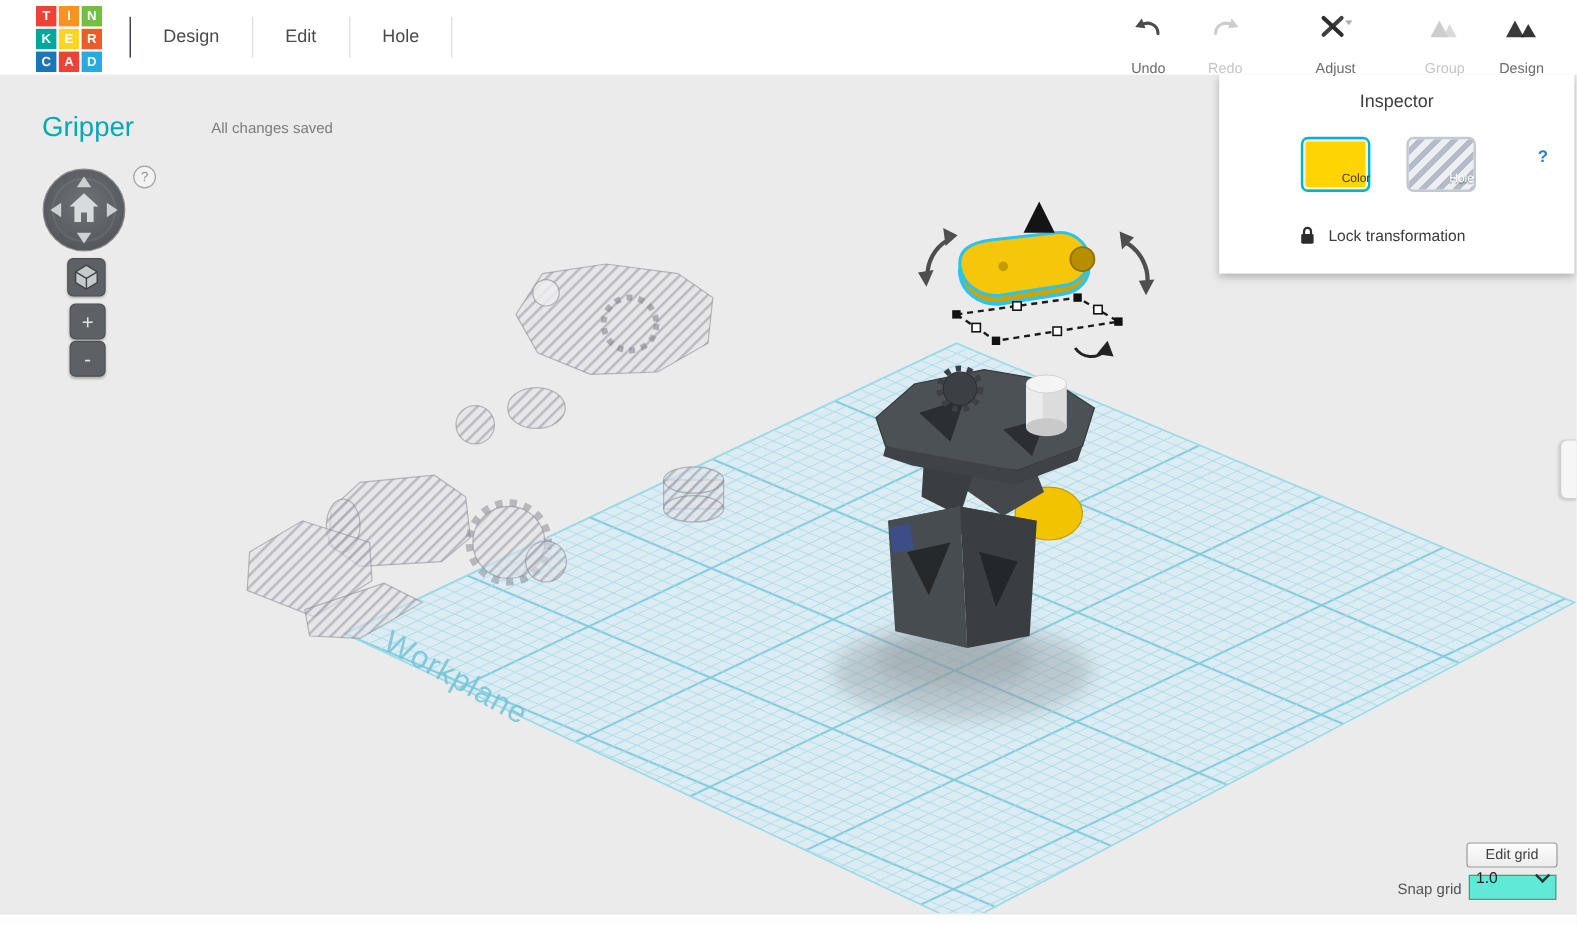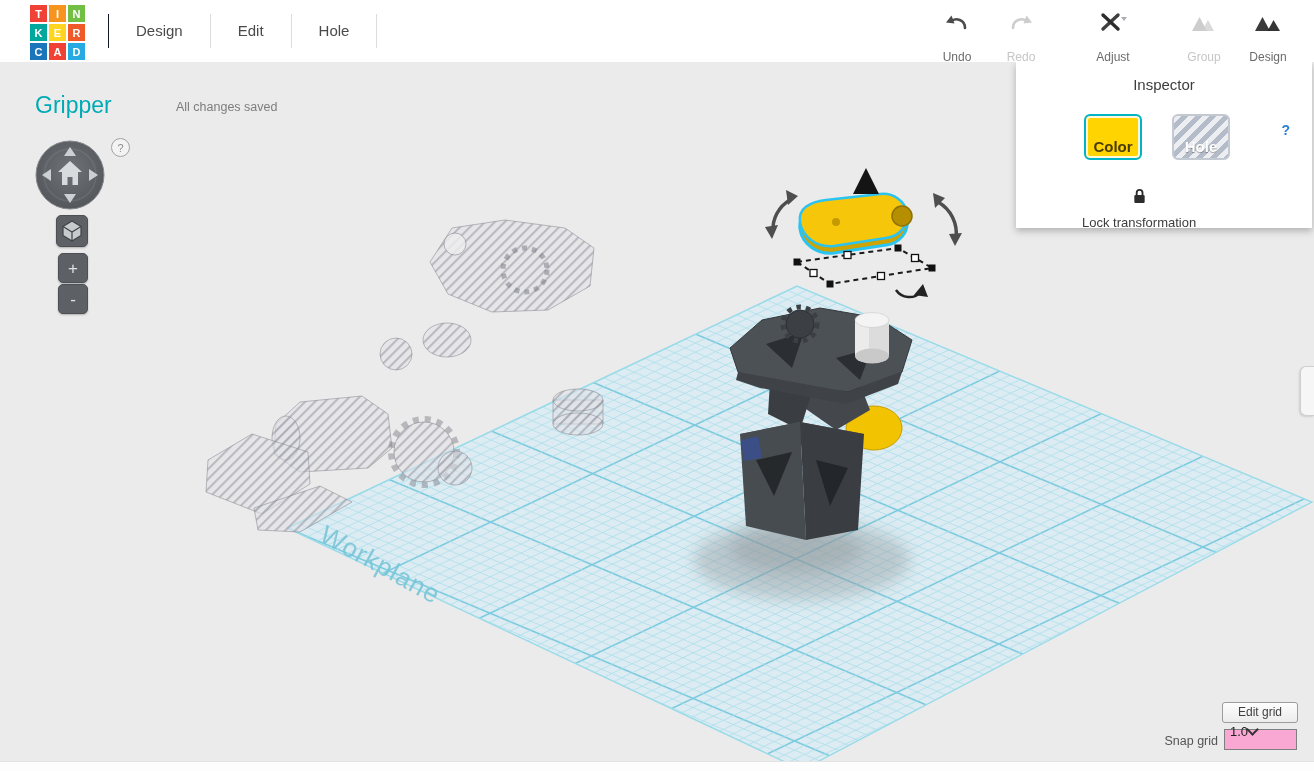--- a/index.html
+++ b/index.html
@@ -51,33 +51,33 @@
   
   .inspector{position:absolute;left:1016px;top:0;width:296px;height:166px;background:#fff;
              box-shadow:0 3px 7px rgba(0,0,0,.25);z-index:20;}
   .inspector-title{text-align:center;margin-top:14px;font-size:15px;font-weight:normal;color:#3d3d3d;}
   .swatch-row{position:absolute;left:68px;top:52px;display:flex;gap:30px;}
   .swatch{width:54px;height:42px;border-radius:6px;position:relative;cursor:pointer;}
   .color-swatch{background:var(--yellow,#ffd400);border:2px solid #00b5c8;
                 box-shadow:inset 0 0 0 2px rgba(255,255,255,.85);}
   .hole-swatch{border:2px solid #c3c9d1;
                background:repeating-linear-gradient(135deg,#eceef1 0 5px,#b3bcc8 5px 10px);}
-  .swatch-label{position:absolute;bottom:3px;left:0;width:100%;text-align:center;font-size:15px;color:#4a3b00;font-weight:bold;}
+  .swatch-label{position:absolute;bottom:3px;left:17px;width:100%;text-align:center;font-size:10px;color:#4a3b00;}
   .hole-swatch .swatch-label{color:#fff;text-shadow:0 1px 1px rgba(0,0,0,.35);}
   .inspector-help{position:absolute;right:22px;top:60px;color:#2a7fd4;font-weight:bold;font-size:14px;cursor:pointer;}
-  .lock-row{position:absolute;left:66px;top:125px;display:flex;align-items:center;gap:10px;cursor:pointer;flex-direction:column;}
+  .lock-row{position:absolute;left:66px;top:125px;display:flex;align-items:center;gap:10px;cursor:pointer;}
   .lock-label{font-size:13px;color:#3c3c3c;}
 
   
   .edit-grid-btn{position:absolute;right:16px;top:640px;width:74px;height:19px;
                  background:linear-gradient(#fdfdfd,#ececec);border:1px solid #9c9c9c;border-radius:3px;
                  font-size:12px;color:#3f3f3f;text-align:center;line-height:18px;cursor:pointer;}
   .snap-label{position:absolute;right:96px;top:672px;font-size:12.5px;color:#555;}
-  .snap-select{position:absolute;right:17px;top:667px;width:73px;height:21px;background:#f9a8d4;
-               border:1px solid #7f7f7f;display:flex;align-items:center;
+  .snap-select{position:absolute;right:17px;top:667px;width:73px;height:21px;background:#5eead4;
+               border:1px solid #7f7f7f;display:flex;align-items:center;justify-content:space-between;
                padding:0 6px 16px 5px;box-sizing:border-box;font-size:13px;color:#222;cursor:pointer;}
   .caret{width:7px;height:7px;border-right:2px solid #333;border-bottom:2px solid #333;
          transform:rotate(45deg);margin-top:-4px;}
 
   .drawer-handle{position:absolute;right:0;top:304px;width:13px;height:48px;background:#f6f6f6;
                  border:1px solid #cfcfcf;border-right:none;border-radius:6px 0 0 6px;cursor:pointer;
                  box-shadow:-1px 1px 2px rgba(0,0,0,.12);}
   .bottom-strip{position:absolute;left:0;bottom:0;width:100%;height:9px;background:#fdfdfd;
                 border-top:1px solid #e3e3e3;}
 </style>

